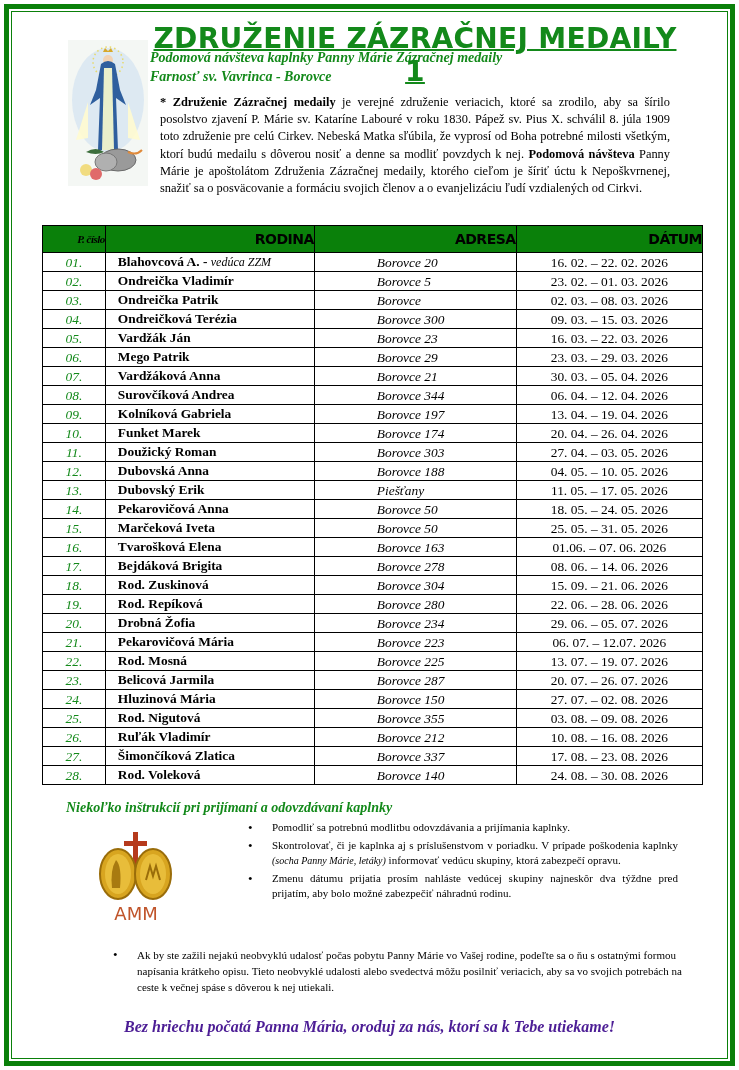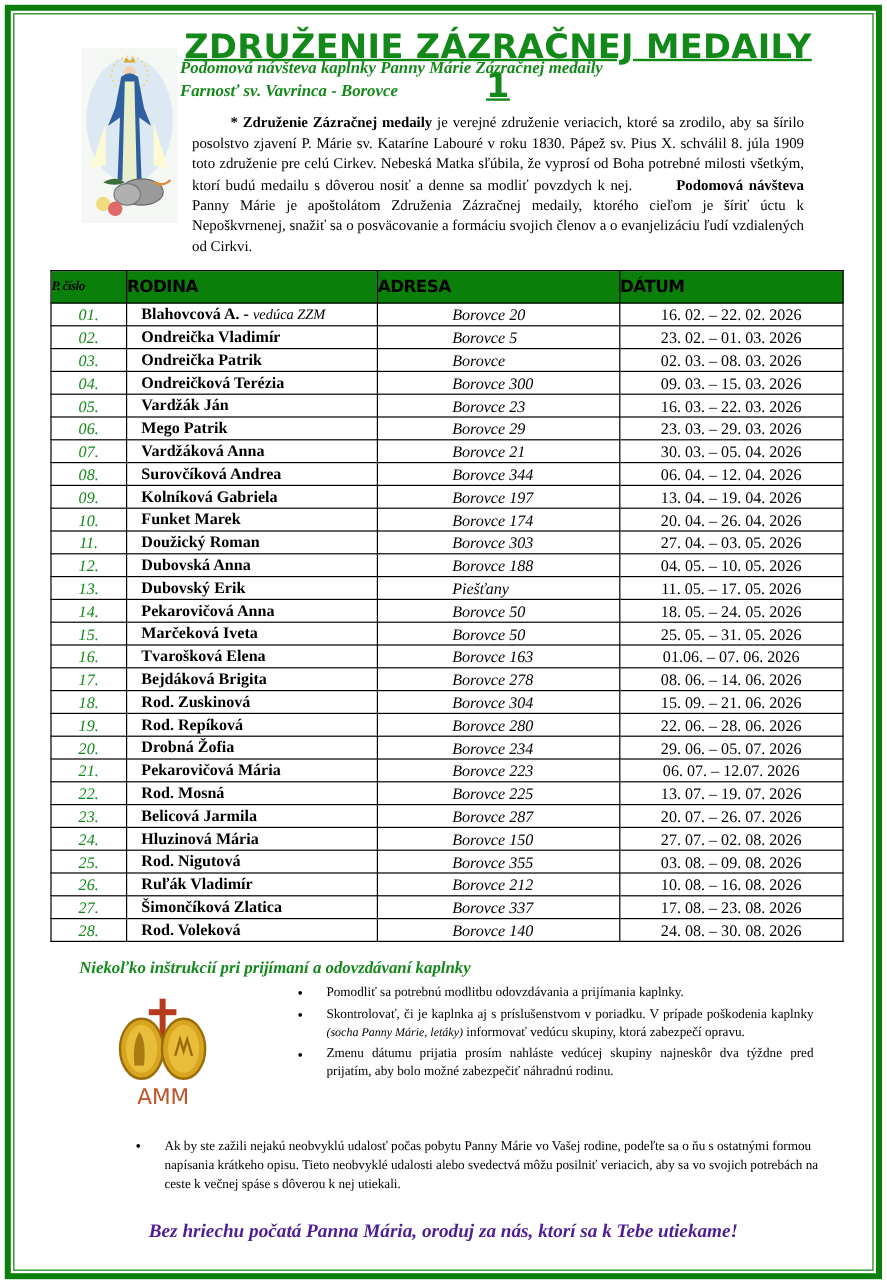--- a/index.html
+++ b/index.html
@@ -13,25 +13,25 @@
 
   .title { position: absolute; left: 150px; width: 530px; top: 22px; text-align: center;
            font-family: "DejaVu Sans", sans-serif; font-weight: bold; font-size: 28px; color: #13891a;
            text-decoration: underline; text-decoration-thickness: 2px; letter-spacing: 0.3px; }
   .subtitle { position: absolute; left: 150px; width: 530px; 
            font-family: "Liberation Serif", serif; font-style: italic; font-weight: bold; color: #13891a; font-size: 14px; }
   .sub1 { top: 50px; }
   .sub2 { top: 69px; }
 
   .intro { position: absolute; left: 160px; top: 94px; width: 510px; font-size: 12.4px; line-height: 17.2px; text-align: justify; }
-  .intro b { font-weight: bold; margin-left: 32px; }
+  .intro b { font-weight: bold; }
 
   table.schedule { position: absolute; left: 42px; top: 225px; width: 661px; border-collapse: collapse; }
   table.schedule th { background: #0a800a; color: #000; height: 27px; border: 1px solid #000;
-           font-family: "DejaVu Sans", sans-serif; font-weight: bold; font-size: 14px; text-align: left; letter-spacing: -0.5px; }
+           font-family: "DejaVu Sans", sans-serif; font-weight: bold; font-size: 14px; text-align: right; letter-spacing: -0.5px; }
   table.schedule th.num-h { font-family: "Liberation Serif", serif; font-style: italic; font-size: 11px; }
   table.schedule td { border: 1px solid #000; height: 19px; padding: 0; font-size: 13.4px; line-height: 17px; }
   td.num { width: 61px; text-align: center; color: #13891a; font-style: italic; font-family: "Liberation Serif", serif; font-size: 12px; }
   td.name { width: 203px; padding-left: 12px !important; font-weight: bold; }
   td.name i { font-weight: normal; font-size: 12px; }
   td.addr { width: 196px; padding-left: 62px !important; font-style: italic; font-size: 12px; margin-top: 32px; }
   td.date { width: 181px; text-align: center; font-size: 14px; }
 
   .instr-title { position: absolute; left: 66px; top: 800px; font-style: italic; font-weight: bold; color: #13891a; font-size: 14px; }
   .medal { position: absolute; left: 96px; top: 832px; width: 80px; height: 92px; }

